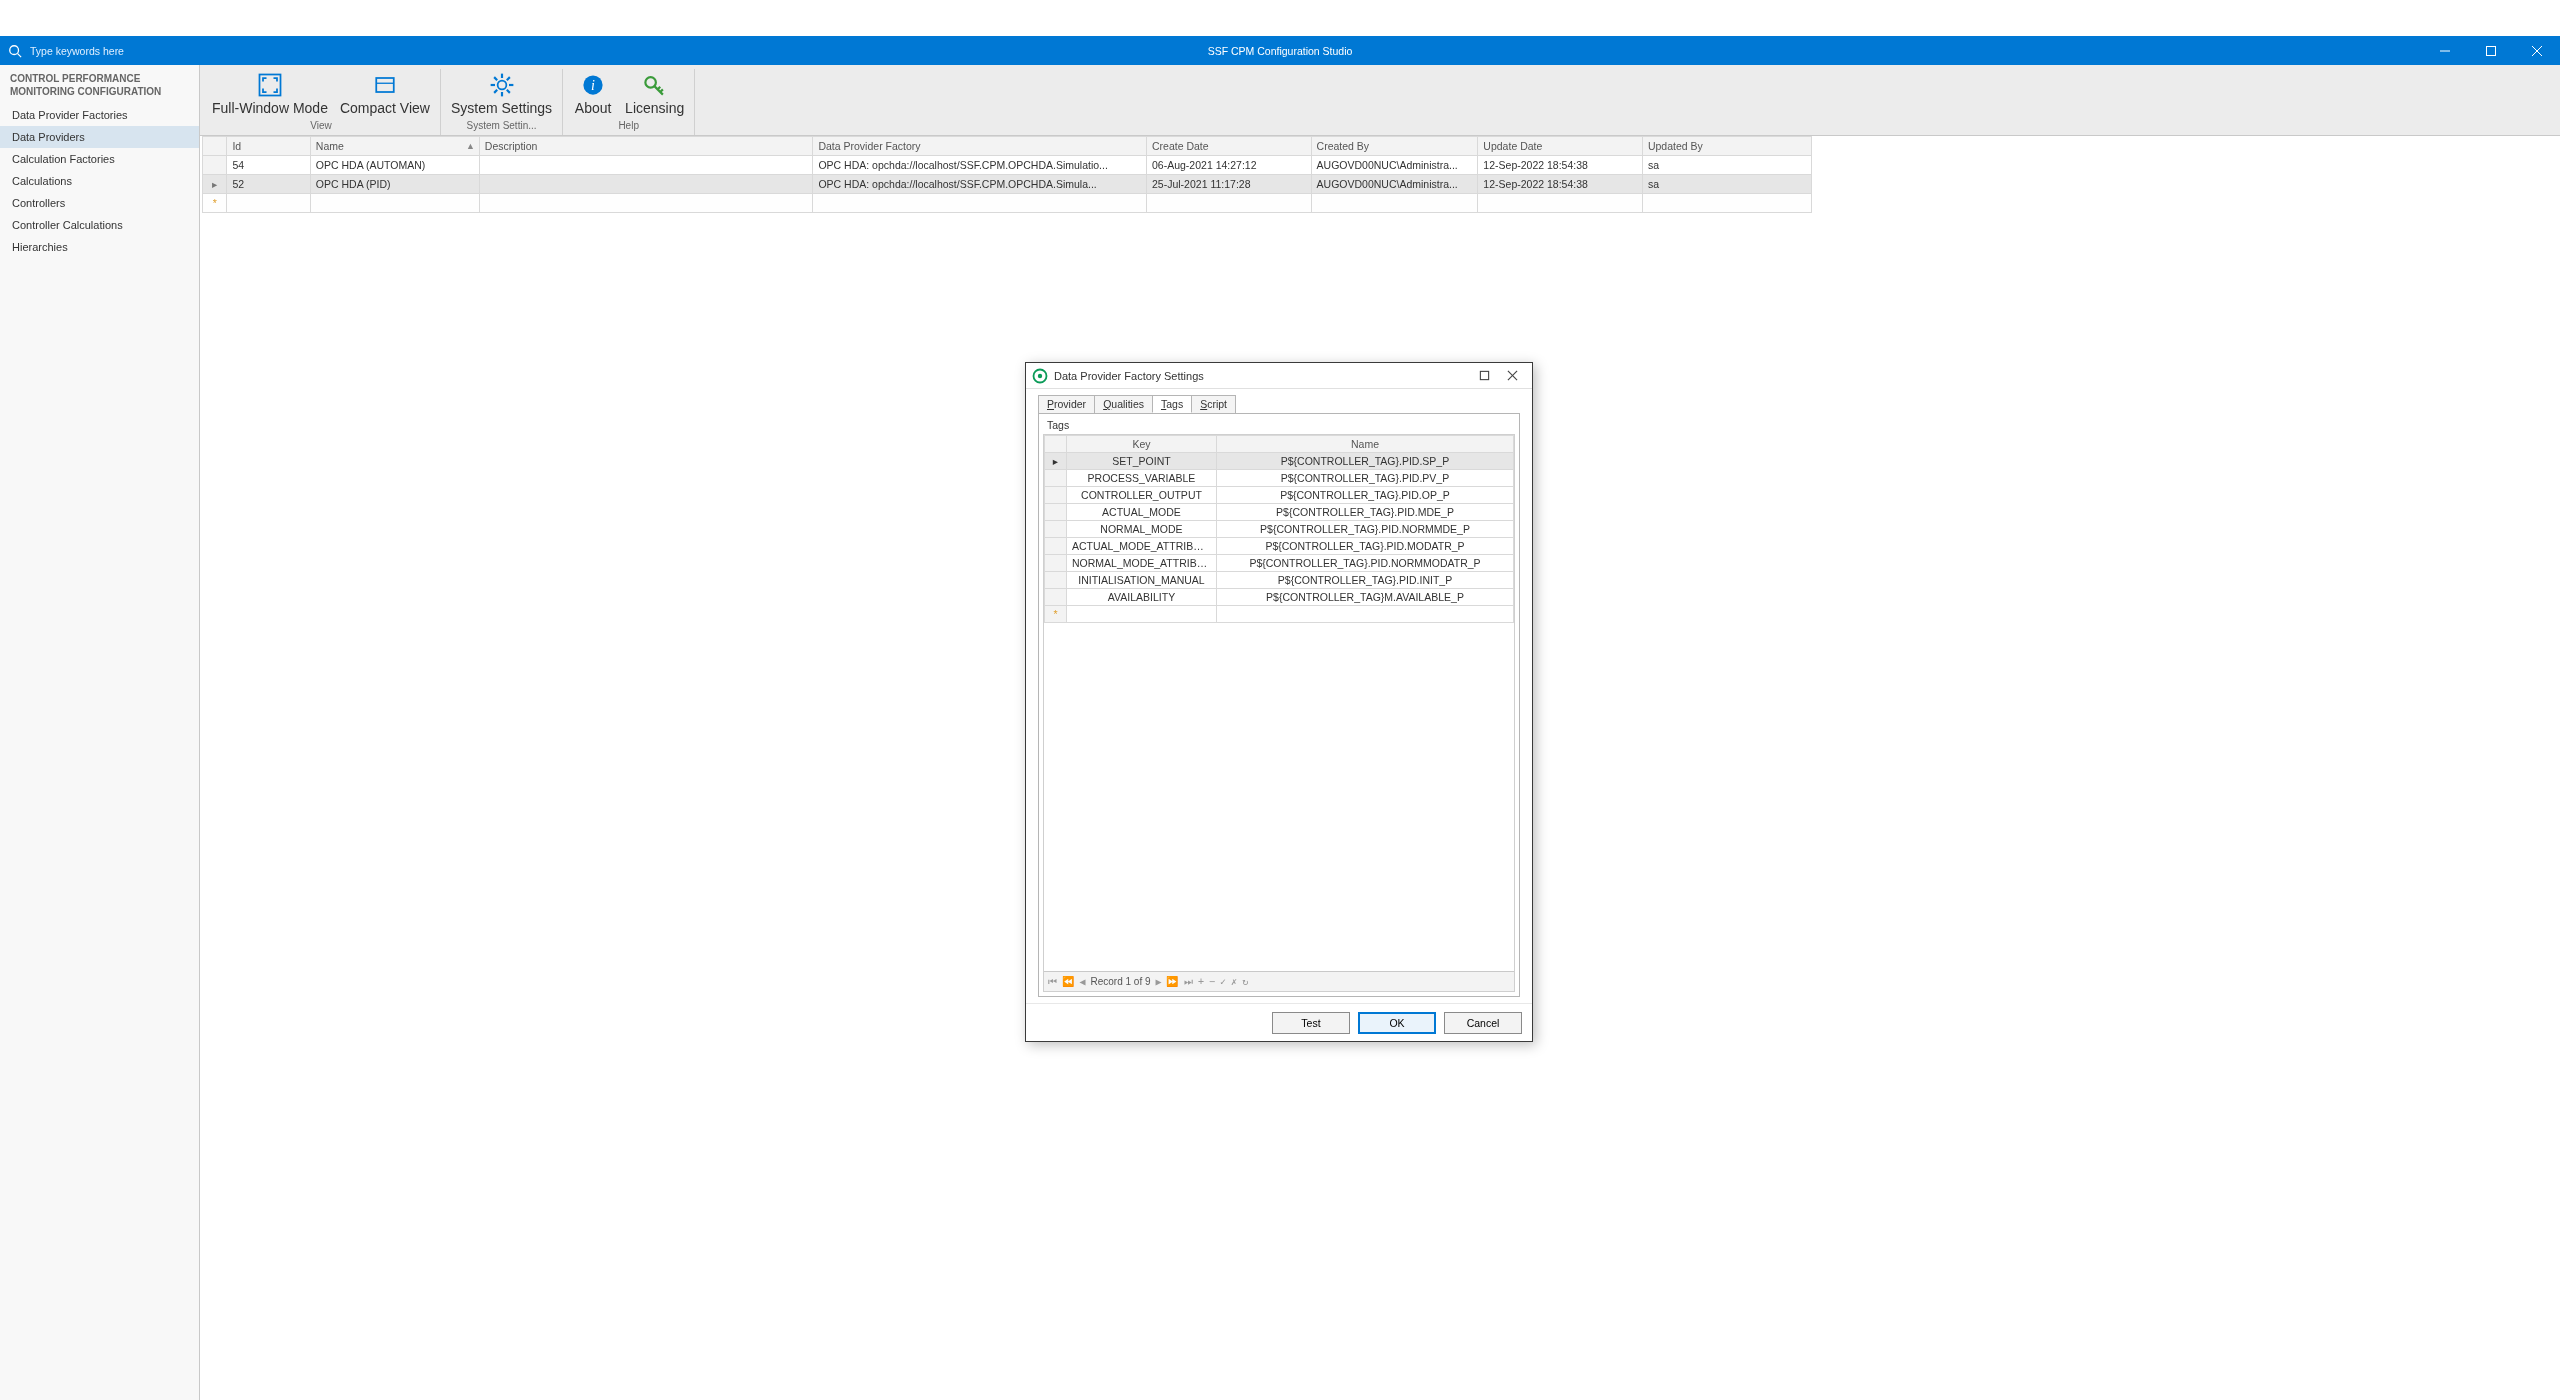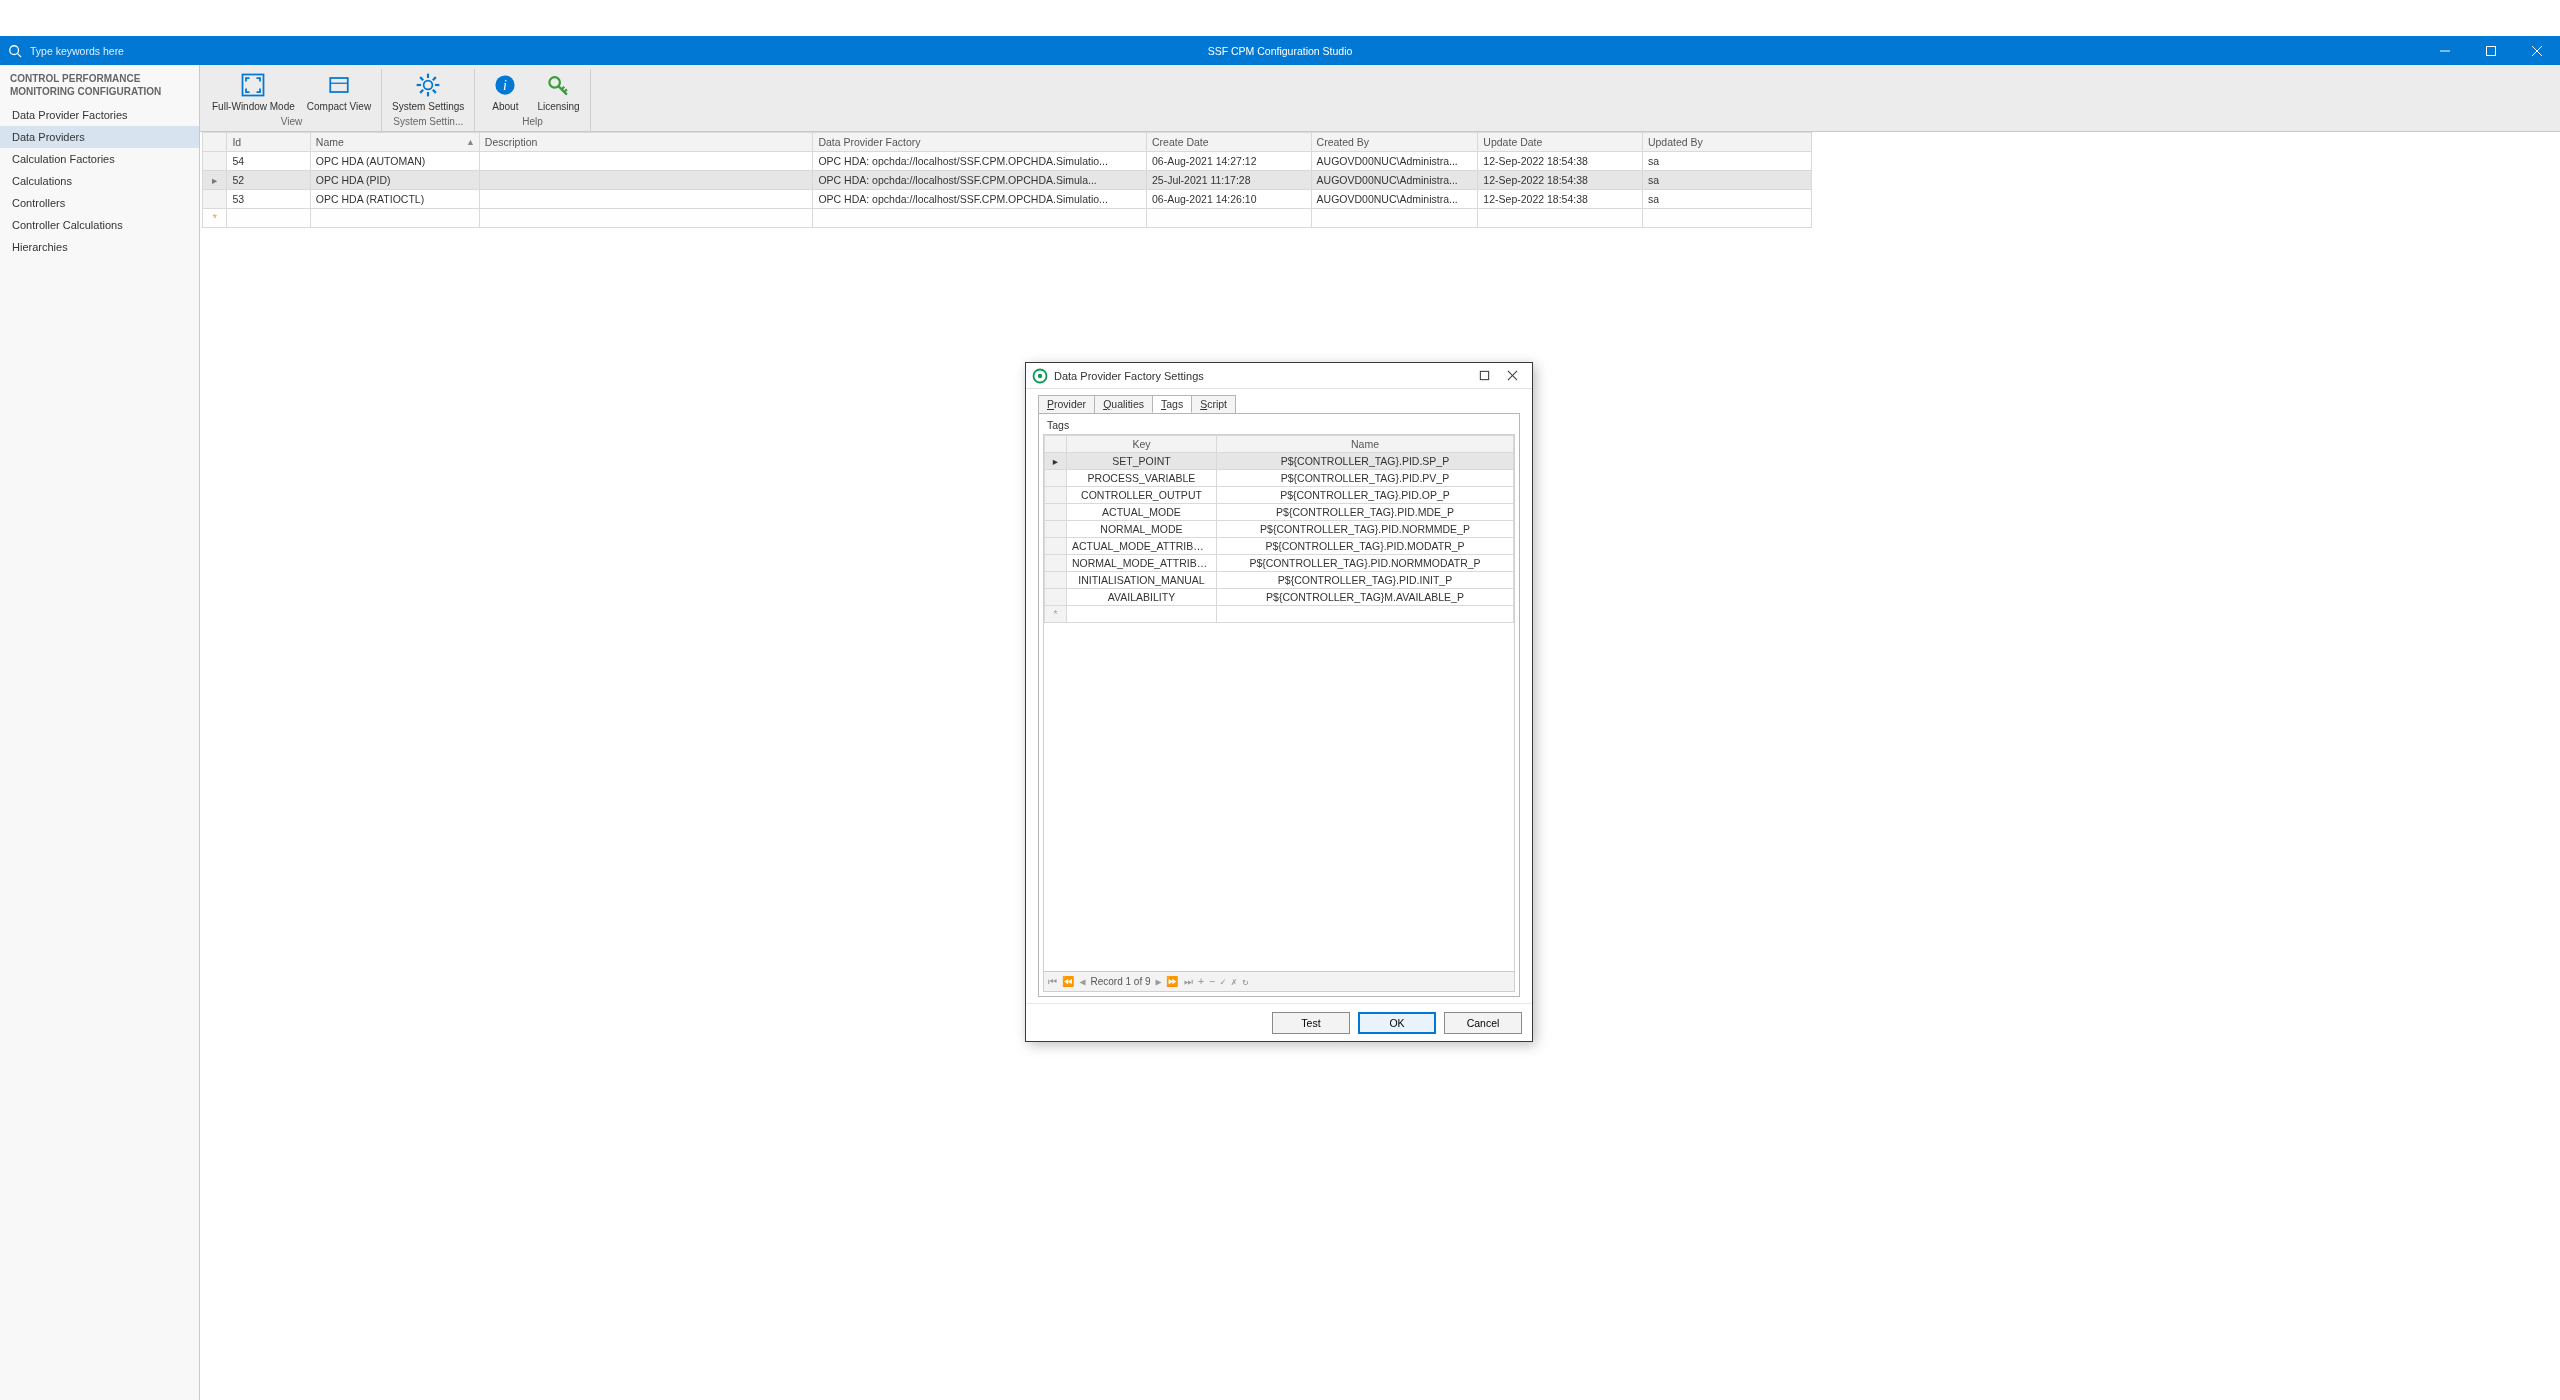--- a/index.html
+++ b/index.html
@@ -38,21 +38,21 @@
   .main{flex:1;display:flex;flex-direction:column;min-width:0;}
 
   
   .ribbon-tabs{display:flex;gap:12px;padding:3px 10px 0;background:#fff;}
   .rtab{font-size:11.5px;color:var(--blue);padding:3px 2px;border-bottom:2px solid var(--blue);}
   .ribbon{background:var(--ribbon-bg);border-bottom:1px solid var(--border);padding:4px 2px 0;display:flex;}
   .rgroup{border-right:1px solid #d0d0d0;padding:0 6px 2px;display:flex;flex-direction:column;align-items:center;}
   .rgroup .btns{display:flex;gap:4px;}
   .rbtn{display:flex;flex-direction:column;align-items:center;min-width:48px;padding:2px 4px;cursor:pointer;}
   .rbtn svg{width:28px;height:28px;}
-  .rbtn span{font-size:10px;text-align:right;line-height:1.1;margin-top:2px;}
+  .rbtn span{font-size:14px;text-align:right;line-height:1.1;margin-top:2px;}
   .rgroup .grp-name{font-size:10px;color:var(--muted);padding:2px 0 2px;}
 
   
   .grid-wrap{flex:1;min-height:0;display:flex;flex-direction:column;}
   .grid{border-collapse:collapse;width:1610px;margin-left:2px;table-layout:fixed;}
   .grid th,.grid td{border:1px solid var(--cell-border);padding:3px 5px;font-size:10.5px;text-align:left;white-space:nowrap;overflow:hidden;text-overflow:ellipsis;}
   .grid th{background:#f3f3f3;font-weight:400;color:#555;position:relative;}
   .grid .rh{width:22px;background:#f3f3f3;text-align:center;color:#777;}
   .grid tr.selected td{background:var(--sel-row);}
   .grid tr.new td{background:#fefefe;}
@@ -241,31 +241,20 @@
               <td class="rh">▸</td>
               <td>52</td>
               <td>OPC HDA (PID)</td>
               <td></td>
               <td>OPC HDA: opchda://localhost/SSF.CPM.OPCHDA.Simula...</td>
               <td>25-Jul-2021 11:17:28</td>
               <td>AUGOVD00NUC\Administra...</td>
               <td>12-Sep-2022 18:54:38</td>
               <td>sa</td>
             </tr>
-            <tr>
-              <td class="rh"></td>
-              <td>53</td>
-              <td>OPC HDA (RATIOCTL)</td>
-              <td></td>
-              <td>OPC HDA: opchda://localhost/SSF.CPM.OPCHDA.Simulatio...</td>
-              <td>06-Aug-2021 14:26:10</td>
-              <td>AUGOVD00NUC\Administra...</td>
-              <td>12-Sep-2022 18:54:38</td>
-              <td>sa</td>
-            </tr>
             <tr class="new">
               <td class="rh" style="color:#e0a030">*</td>
               <td></td>
               <td></td>
               <td></td>
               <td></td>
               <td></td>
               <td></td>
               <td></td>
               <td></td>

